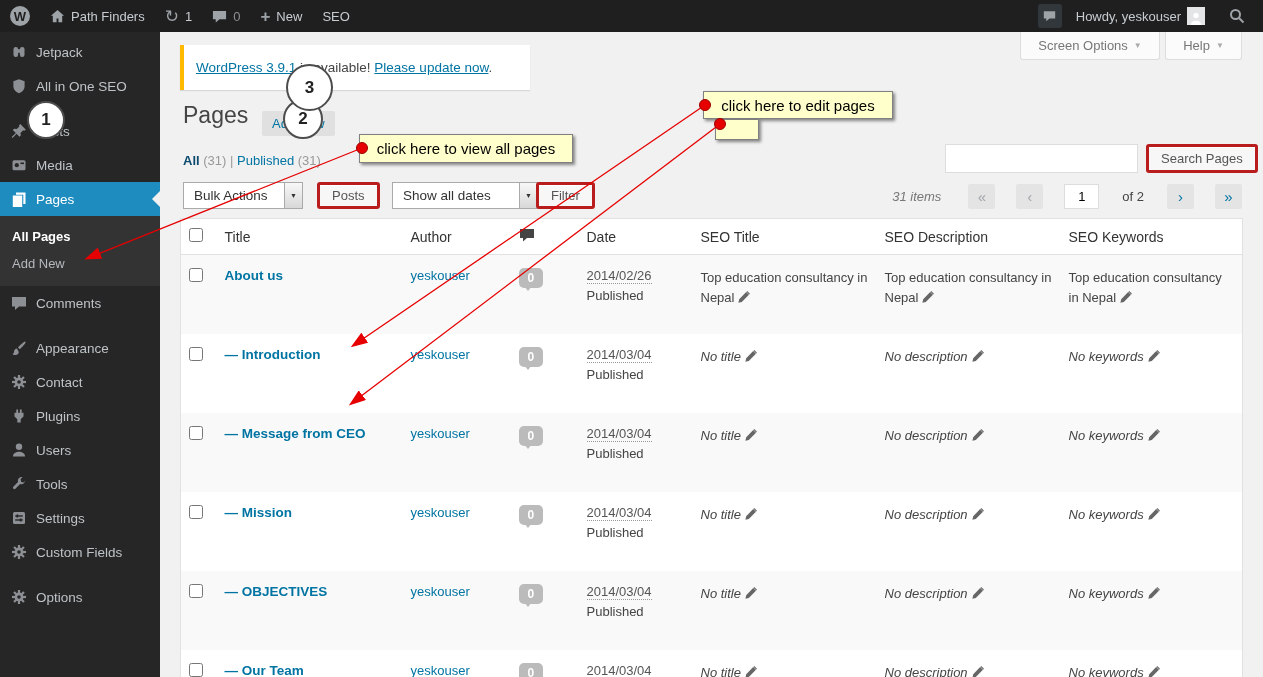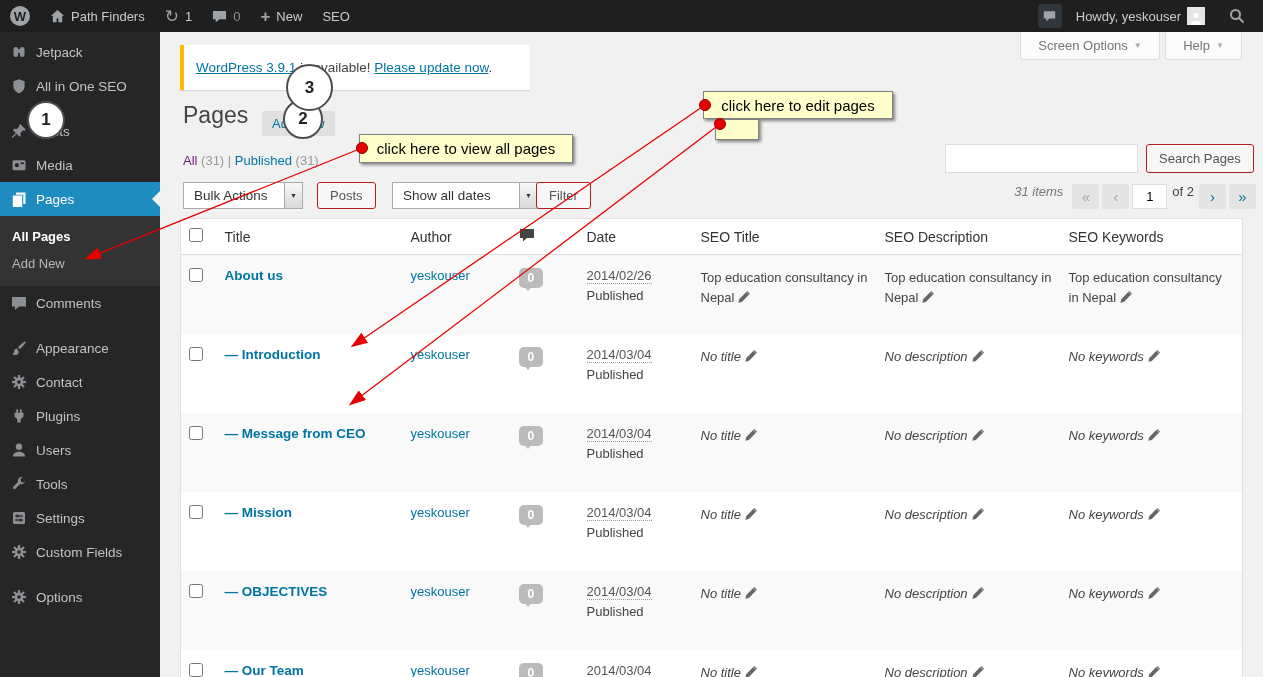--- a/index.html
+++ b/index.html
@@ -53,38 +53,38 @@
 
   .notice { position:absolute; left:20px; top:13px; width:350px; height:45px; background:#fff;
     border-left:4px solid #ffba00; box-shadow:0 1px 1px rgba(0,0,0,.1); display:flex; align-items:center; padding-left:12px; font-size:13.5px; }
   .notice a { text-decoration:underline; }
 
   .page-title { position:absolute; left:23px; top:70px; font-size:23px; font-weight:400; color:#444; font-family:"Liberation Sans",sans-serif; }
   .add-new-btn { position:absolute; left:102px; top:79px; background:#e0e0e0; color:#0074a2; font-size:13px;
     padding:5px 10px; border-radius:2px; border:none; cursor:pointer; font-family:inherit; }
 
   .views { position:absolute; left:23px; top:121px; font-size:13px; color:#999; }
-  .views .all-label { color:#701a75; font-weight:normal; }
+  .views .all-label { color:#0c4a6e; font-weight:bold; }
   .views .count { color:#999; }
 
   .search-input { position:absolute; left:785px; top:112px; width:193px; height:29px; border:1px solid #ddd; background:#fff; padding:0 6px; font-family:inherit; font-size:13px; }
-  .btn { background:#f7f7f7; border:1px solid #b91c1c; border-radius:3px; color:#555; font-size:13px; padding:0 12px; height:27px; cursor:pointer; font-family:inherit;
+  .btn { background:#f7f7f7; border:3px solid #b91c1c; border-radius:3px; color:#555; font-size:13px; padding:0 12px; height:27px; cursor:pointer; font-family:inherit;
     box-shadow:inset 0 1px 0 #fff; }
   .search-btn { position:absolute; left:986px; top:112px; height:29px; }
 
   .fake-select { position:absolute; height:27px; border:1px solid #aaa; background:#fff; display:flex; align-items:center; cursor:pointer; }
   .fake-select .sel-label { padding:0 10px; flex:1; color:#333; font-size:13.5px; white-space:nowrap; }
   .fake-select .sel-arrow { width:18px; height:100%; border-left:1px solid #aaa; background:linear-gradient(#f8f8f8,#d8d8d8);
     display:flex; align-items:center; justify-content:center; font-size:7px; color:#333; }
   .sel-bulk { left:23px; top:150px; width:120px; }
   .sel-dates { left:232px; top:150px; width:146px; }
   .btn-apply { position:absolute; left:157px; top:150px; }
   .btn-filter { position:absolute; left:376px; top:150px; }
 
-  .pagination { position:absolute; right:7px; top:152px; display:flex; gap:3px; }
+  .pagination { position:absolute; right:21px; top:152px; display:flex; align-items:center; gap:21px; }
   .pag-count { font-style:italic; color:#777; margin-right:6px; }
   .pag-box { width:27px; height:25px; background:#e4e4e4; border-radius:2px; display:flex; align-items:center; justify-content:center;
     font-size:15px; color:#a0a5aa; cursor:pointer; }
   .pag-box.active-dir { color:#0074a2; }
   .pag-input { width:35px; height:25px; text-align:center; border:1px solid #ddd; background:#fff; font-size:13px; font-family:inherit; }
   .pag-of { color:#444; padding:0 2px; }
 
   
   .table-wrap { position:absolute; left:20px; right:20px; top:186px; }
   table.pages { width:100%; border-collapse:collapse; background:#fff; border:1px solid #e1e1e1; table-layout:fixed; }

